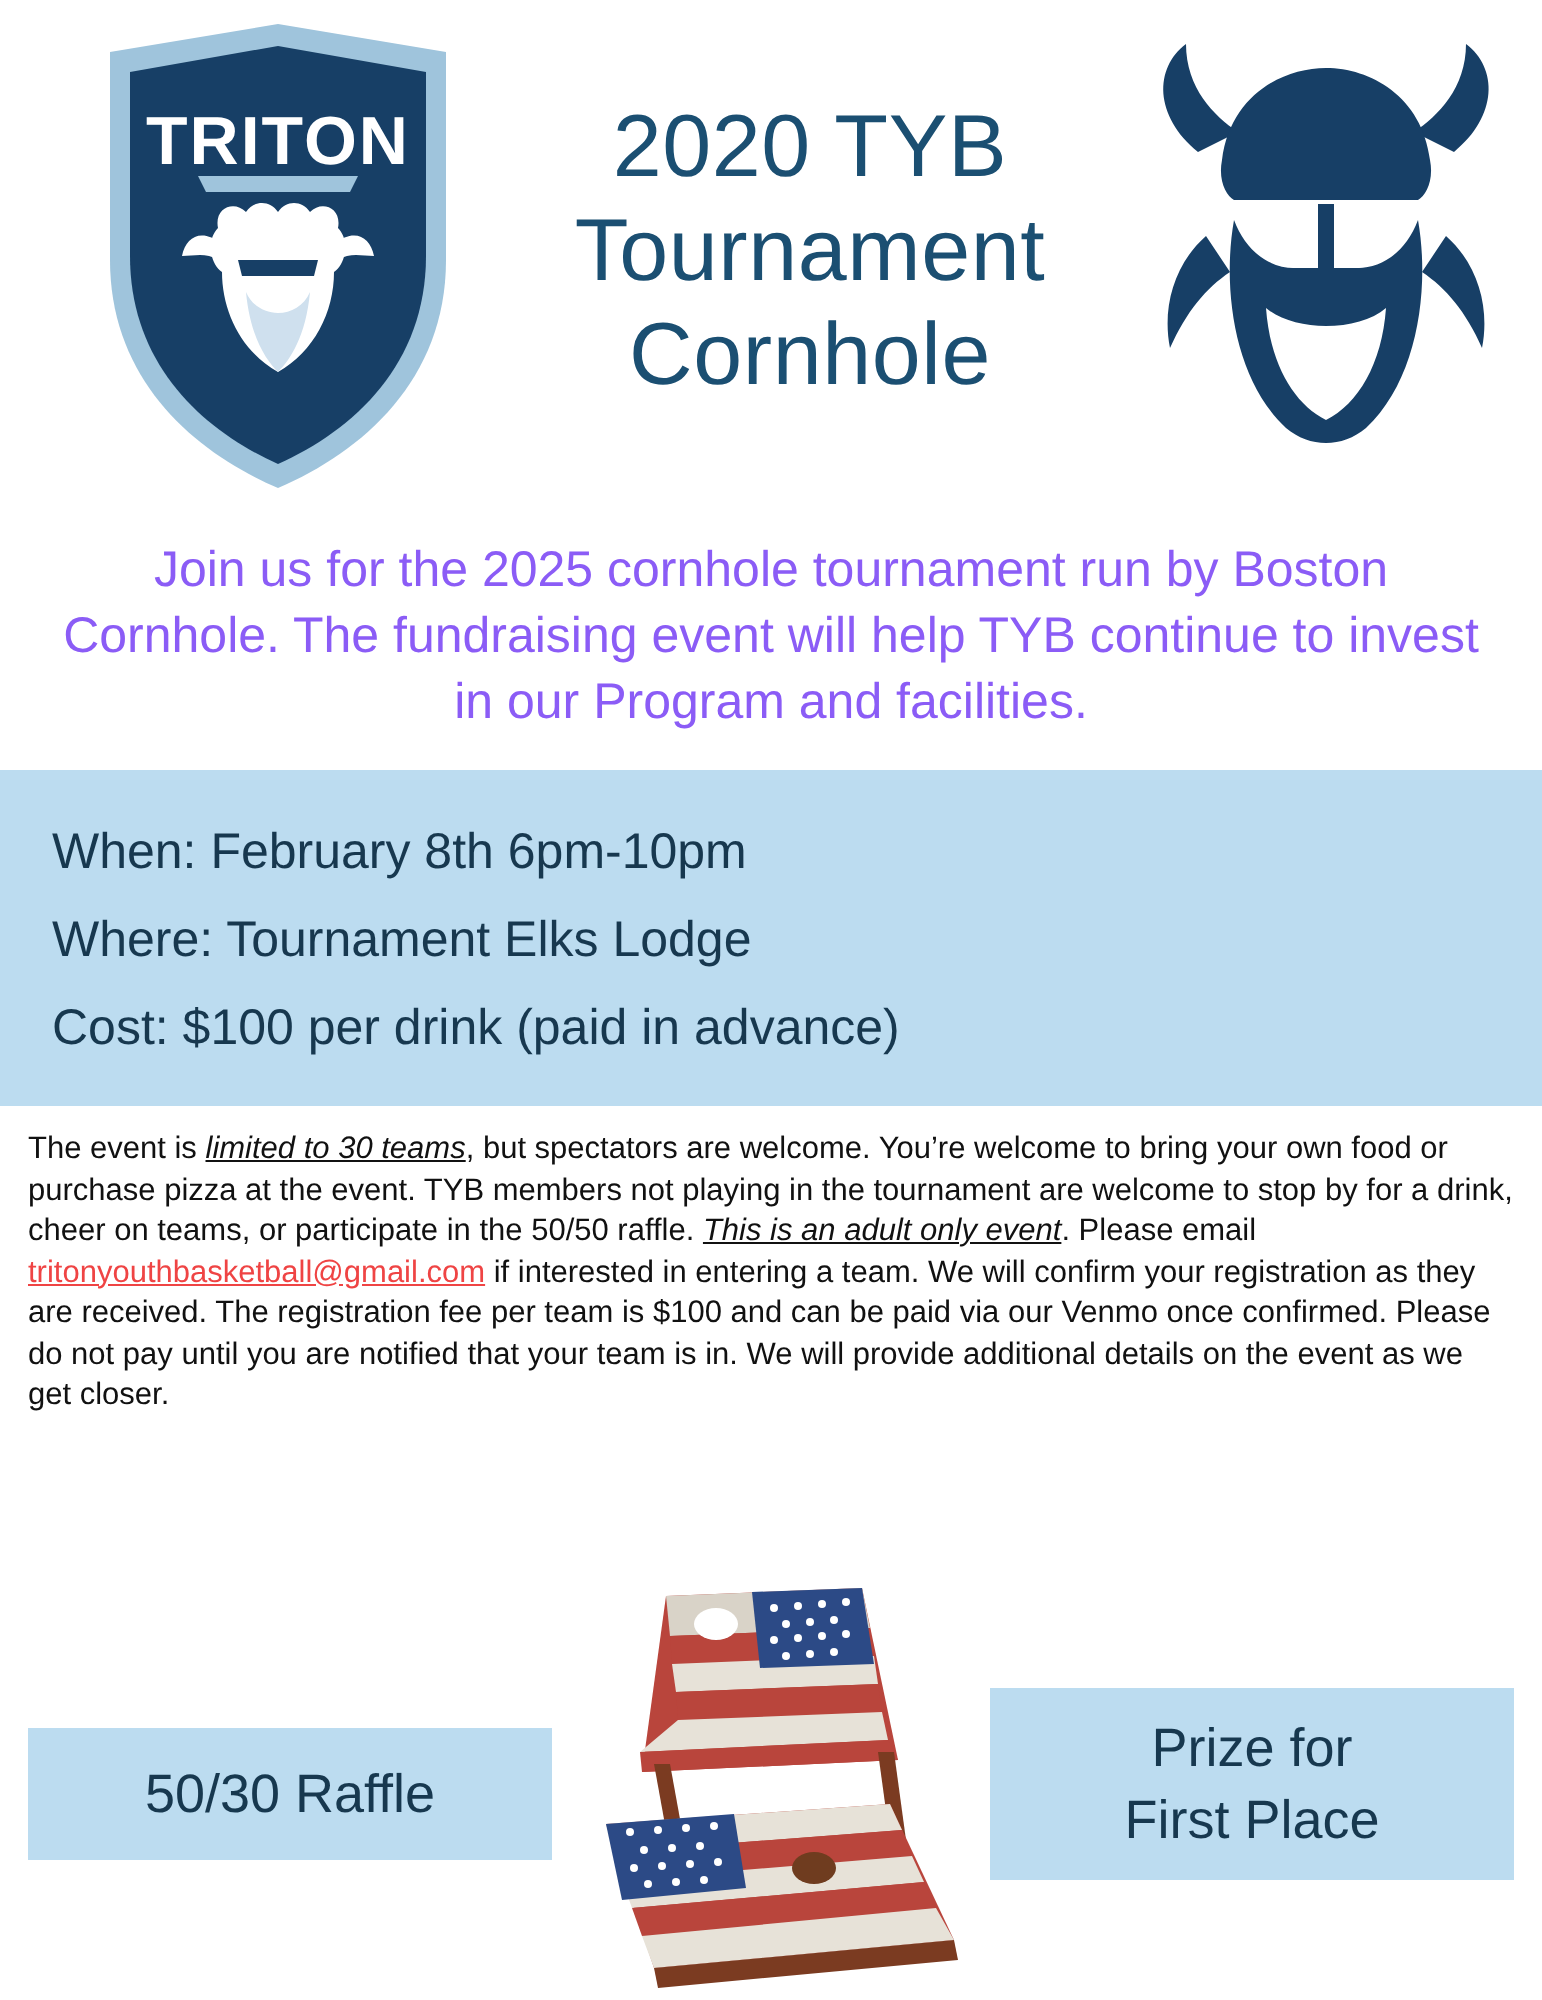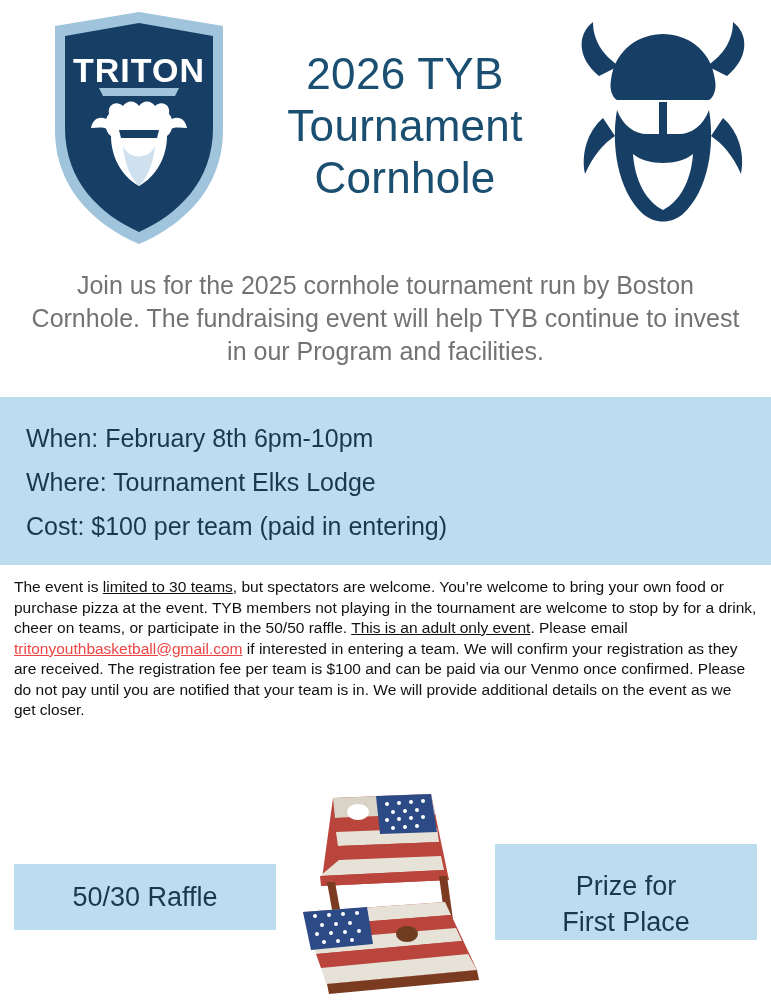--- a/index.html
+++ b/index.html
@@ -49,48 +49,48 @@
     right: 8px;
     top: 14px;
     width: 200px;
     height: 215px;
   }
 
   
   .intro {
     margin: 14px 30px 0 30px;
     text-align: center;
-    color: #737373;
+    color: #8b5cf6;
     font-size: 25px;
     line-height: 33px;
   }
 
   
   .info-band {
-    margin-top: 29px;
+    margin-top: 17px;
     background: #bcdcf0;
     padding: 18px 36px 20px 26px;
   }
   .info-line {
     color: #17384f;
     font-size: 25px;
     line-height: 30px;
     margin: 8px 0 14px 0;
   }
   .info-line:last-child { margin-bottom: 4px; }
 
   
   .body-text {
     margin: 12px 14px 0 14px;
     color: #111111;
     font-size: 15.5px;
     line-height: 20.5px;
     text-align: left;
   }
-  .body-text u { text-decoration: underline; }
+  .body-text u { text-decoration: underline; font-style: italic; }
   .email-link { color: #ef4444; }
 
   
   .bottom {
     position: absolute;
     left: 0;
     right: 0;
     bottom: 0;
     height: 230px;
   }
@@ -109,21 +109,20 @@
     left: 14px;
     top: 94px;
     width: 262px;
     height: 66px;
   }
   .badge-right {
     right: 14px;
     top: 74px;
     width: 262px;
     height: 96px;
-    align-items: flex-end;
   }
   .boards {
     position: absolute;
     left: 50%;
     transform: translateX(-50%);
     bottom: 4px;
     width: 210px;
     height: 212px;
   }
 </style>
@@ -146,21 +145,21 @@
                  C126 110 124 122 118 126 C118 146 108 166 90 176 C72 166 62 146 62 126 C56 122 54 110 60 104 Z" fill="#ffffff"></path>
         <path d="M62 112 C52 104 44 108 42 118 C48 118 54 116 60 120 Z" fill="#ffffff"></path>
         <path d="M118 112 C128 104 136 108 138 118 C132 118 126 116 120 120 Z" fill="#ffffff"></path>
         <path d="M70 120 L110 120 L108 128 L72 128 Z" fill="#173f66"></path>
         <path d="M74 136 C80 150 100 150 106 136 C104 158 96 170 90 176 C84 170 76 158 74 136 Z" fill="#cfe0ee"></path>
       </g>
     </svg>
   </div>
 
   <div class="title-block">
-    <div class="title-line">2026 TYB</div>
+    <div class="title-line">2020 TYB</div>
     <div class="title-line">Tournament</div>
     <div class="title-line">Cornhole</div>
   </div>
 
   <div class="mascot">
     <svg viewBox="0 0 200 215" width="200" height="215" aria-hidden="true">
       <g fill="#173f66">
 
         <path d="M36 62 C14 44 14 20 30 8 C30 30 44 44 56 52 Z"></path>
         <path d="M164 62 C186 44 186 20 170 8 C170 30 156 44 144 52 Z"></path>
@@ -182,21 +181,21 @@
       </g>
     </svg>
   </div>
 </div>
 
 <div class="intro">Join us for the 2025 cornhole tournament run by Boston Cornhole. The fundraising event will help TYB continue to invest in our Program and facilities.</div>
 
 <div class="info-band">
   <div class="info-line">When: February 8th 6pm-10pm</div>
   <div class="info-line">Where: Tournament Elks Lodge</div>
-  <div class="info-line">Cost: $100 per team (paid in entering)</div>
+  <div class="info-line">Cost: $100 per drink (paid in advance)</div>
 </div>
 
 <div class="body-text"><span>The event is </span><u>limited to 30 teams</u><span>, but spectators are welcome. You’re welcome to bring your own food or purchase pizza at the event. TYB members not playing in the tournament are welcome to stop by for a drink, cheer on teams, or participate in the 50/50 raffle. </span><u>This is an adult only event</u><span>. Please email </span><a class="email-link" href="#">tritonyouthbasketball@gmail.com</a><span> if interested in entering a team. We will confirm your registration as they are received. The registration fee per team is $100 and can be paid via our Venmo once confirmed. Please do not pay until you are notified that your team is in. We will provide additional details on the event as we get closer.</span></div>
 
 <div class="bottom">
 
   <div class="bottom-badge badge-left">
     <span>50/30 Raffle</span>
   </div>
 

